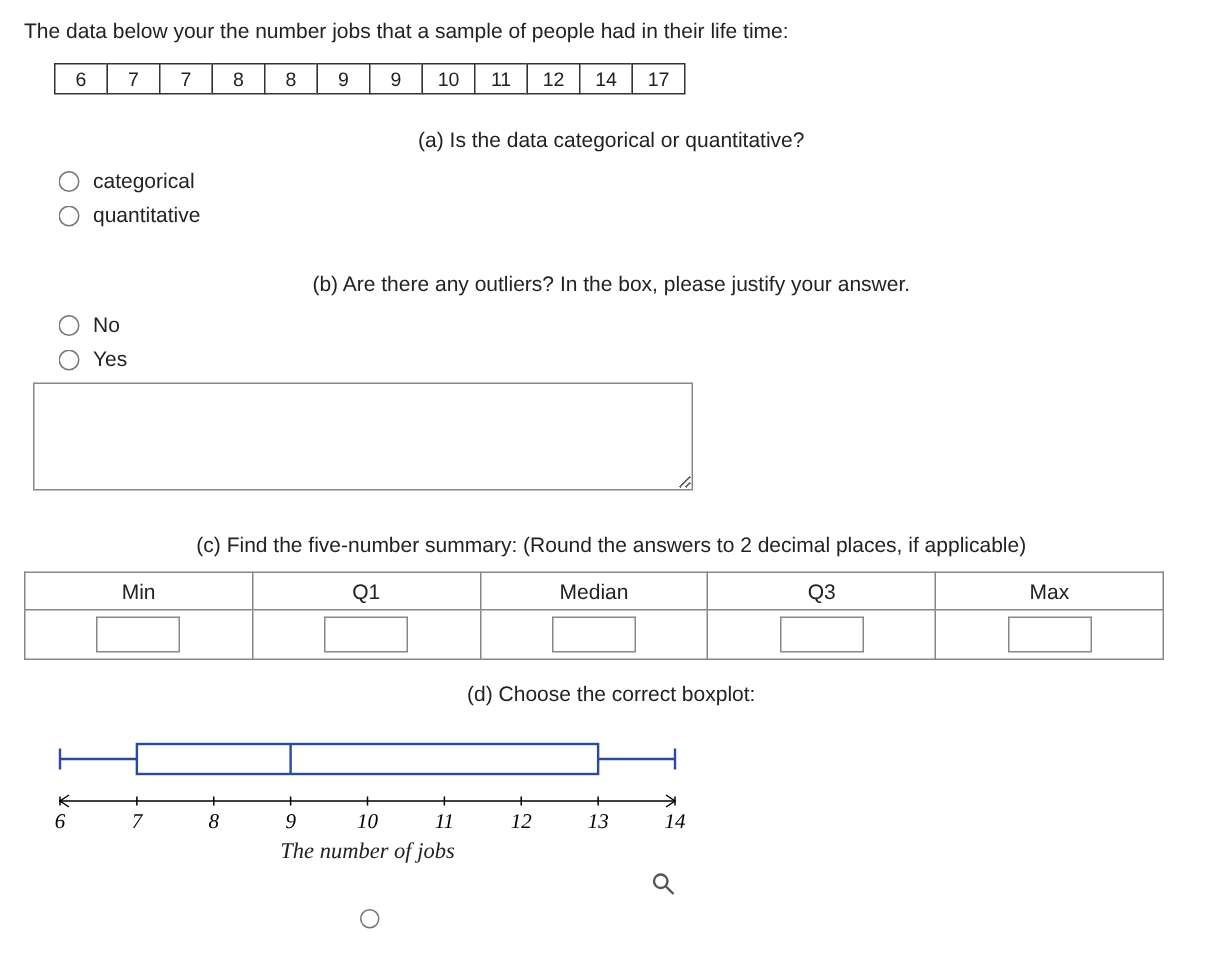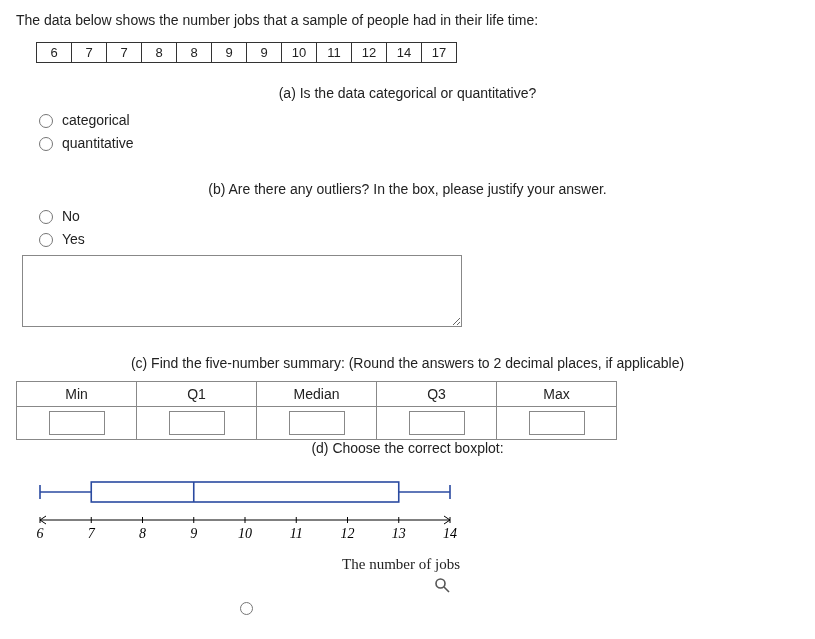--- a/index.html
+++ b/index.html
@@ -57,21 +57,22 @@
     height: 62px;
     border: 1px solid #888;
     resize: both;
     font-family: Arial;
     font-size: 13px;
     padding:4px;
   }
   table.summary {
     border-collapse: collapse;
     margin-top: 4px;
-    width: 601px;
+    margin-bottom: 14px;
+    width: 760px;
   }
   table.summary th, table.summary td {
     border: 1px solid #888;
     text-align: center;
     font-weight: normal;
     font-size: 14px;
     padding: 4px 0;
     width: 20%;
   }
   table.summary td input {
@@ -82,41 +83,42 @@
     font-size: 13px;
   }
   
   .boxplot-wrap {
     margin-top: 18px;
     margin-left: 14px;
     width: 430px;
   }
   .boxplot-svg { display:block; }
   .boxplot-caption {
-    text-align: right;
+    text-align: center;
+    font-style: italic;
     font-family: "Times New Roman", serif;
     font-size: 15px;
-    margin-top: 12px;
+    margin-top: 2px;
   }
   .boxplot-tools {
     margin-top: 4px;
     display:flex;
     justify-content:flex-end;
     padding-right: 10px;
   }
   .mag-icon { width:16px; height:16px; color:#555; }
   .choice-radio {
     text-align:center;
     margin-top:6px;
   }
 </style>
 </head>
 <body>
 
-<div class="intro">The data below shows the number jobs that a sample of people had in their life time:</div>
+<div class="intro">The data below your the number jobs that a sample of people had in their life time:</div>
 
 <div class="data-row">
     <div class="data-cell">6</div>
     <div class="data-cell">7</div>
     <div class="data-cell">7</div>
     <div class="data-cell">8</div>
     <div class="data-cell">8</div>
     <div class="data-cell">9</div>
     <div class="data-cell">9</div>
     <div class="data-cell">10</div>

